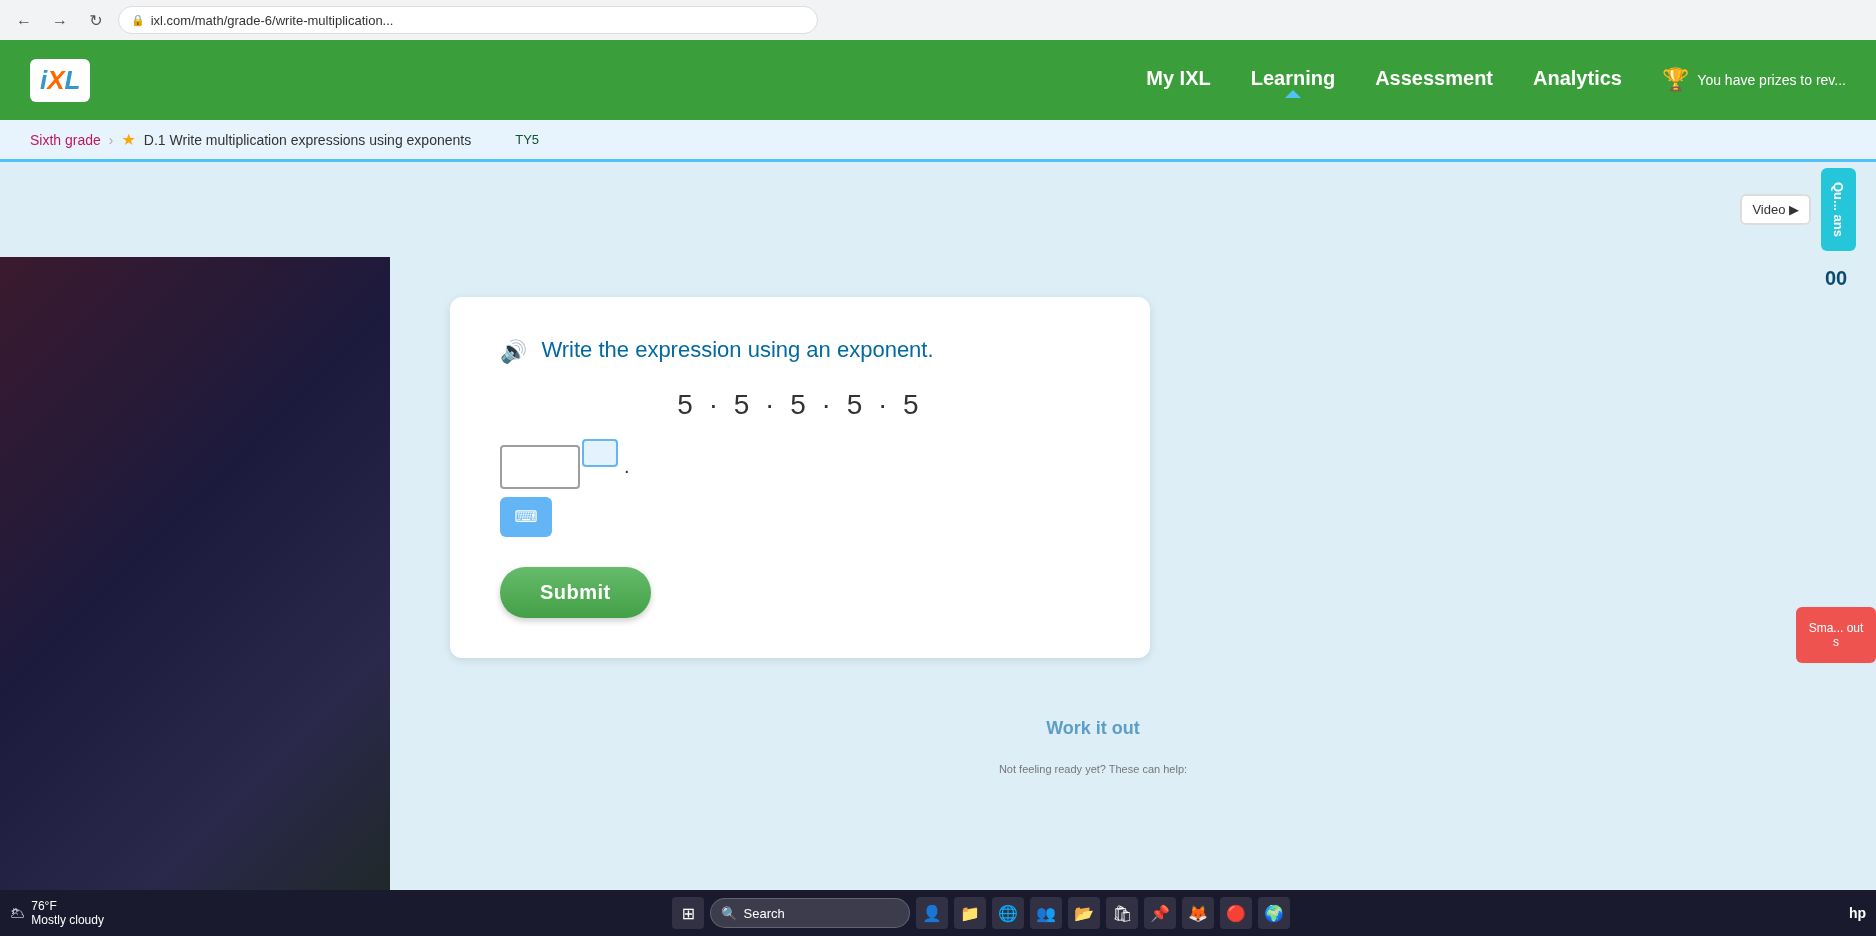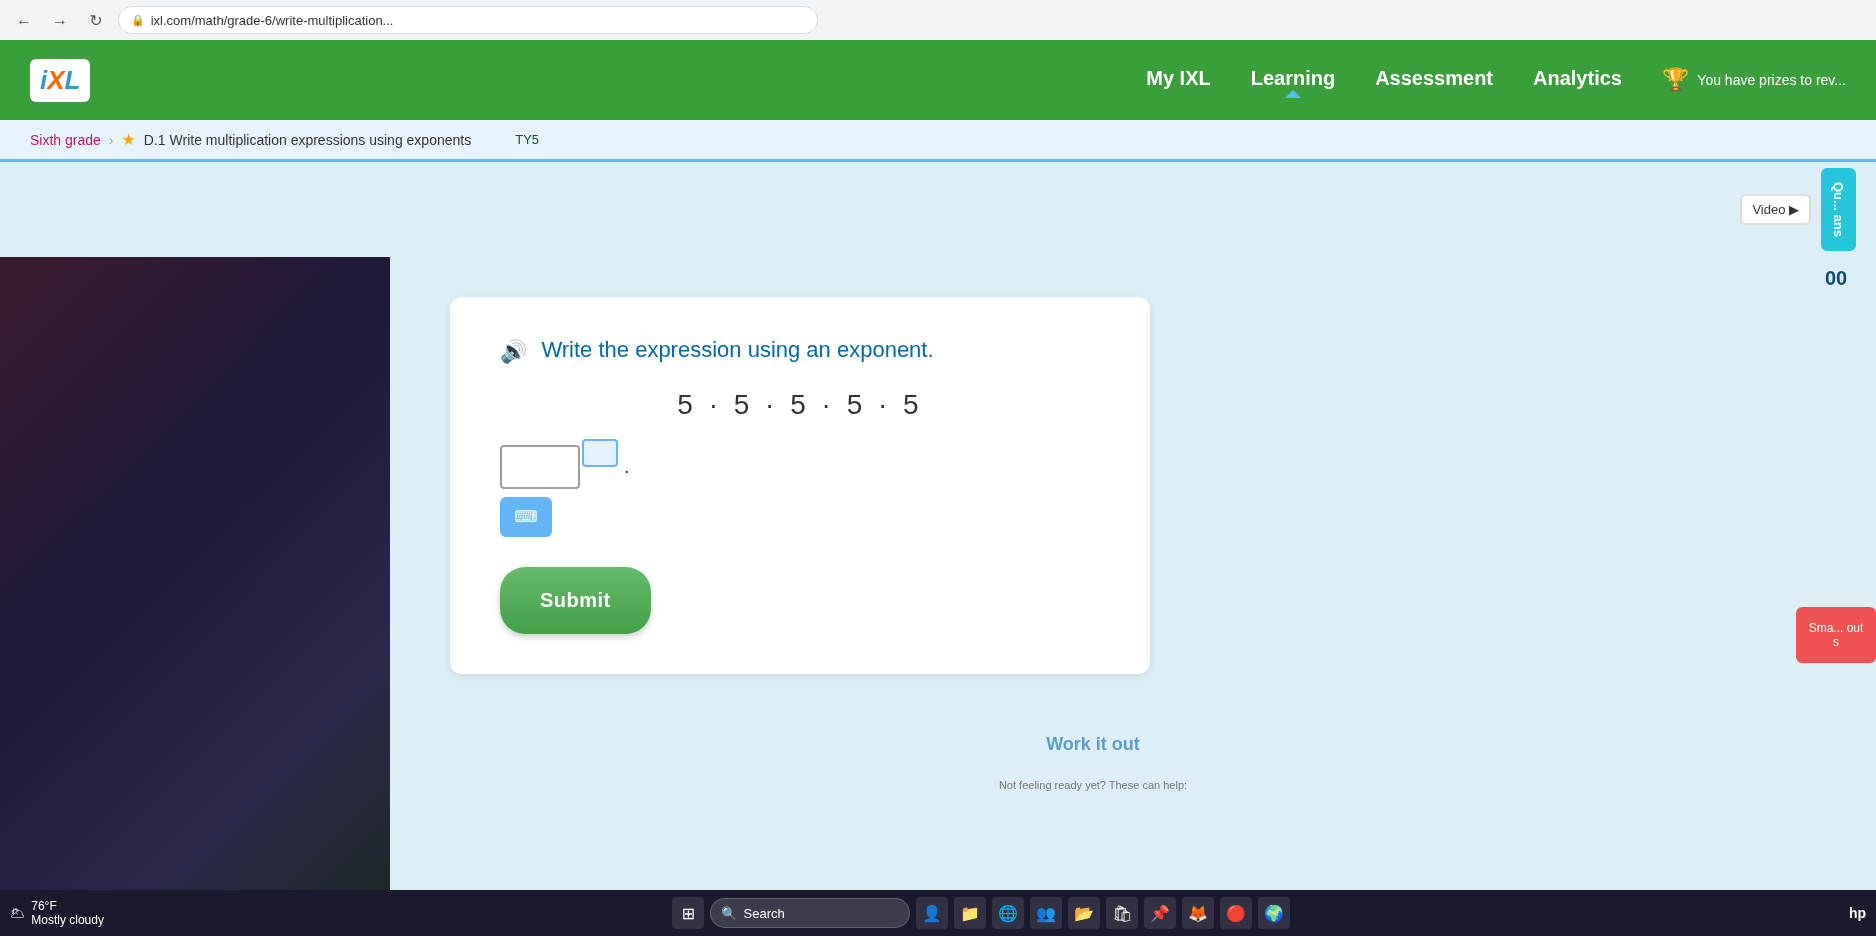--- a/index.html
+++ b/index.html
@@ -236,21 +236,21 @@
       color: #fff;
       font-size: 16px;
       border: none;
     }
 
     .submit-btn {
       background: linear-gradient(180deg, #66bb6a, #43a047);
       color: #fff;
       border: none;
       border-radius: 25px;
-      padding: 22px 40px;
+      padding: 14px 40px;
       font-size: 20px;
       font-weight: 600;
       cursor: pointer;
       box-shadow: 0 3px 6px rgba(0,0,0,0.2);
       letter-spacing: 0.5px;
     }
 
     
     .right-panel {
       width: 80px;

